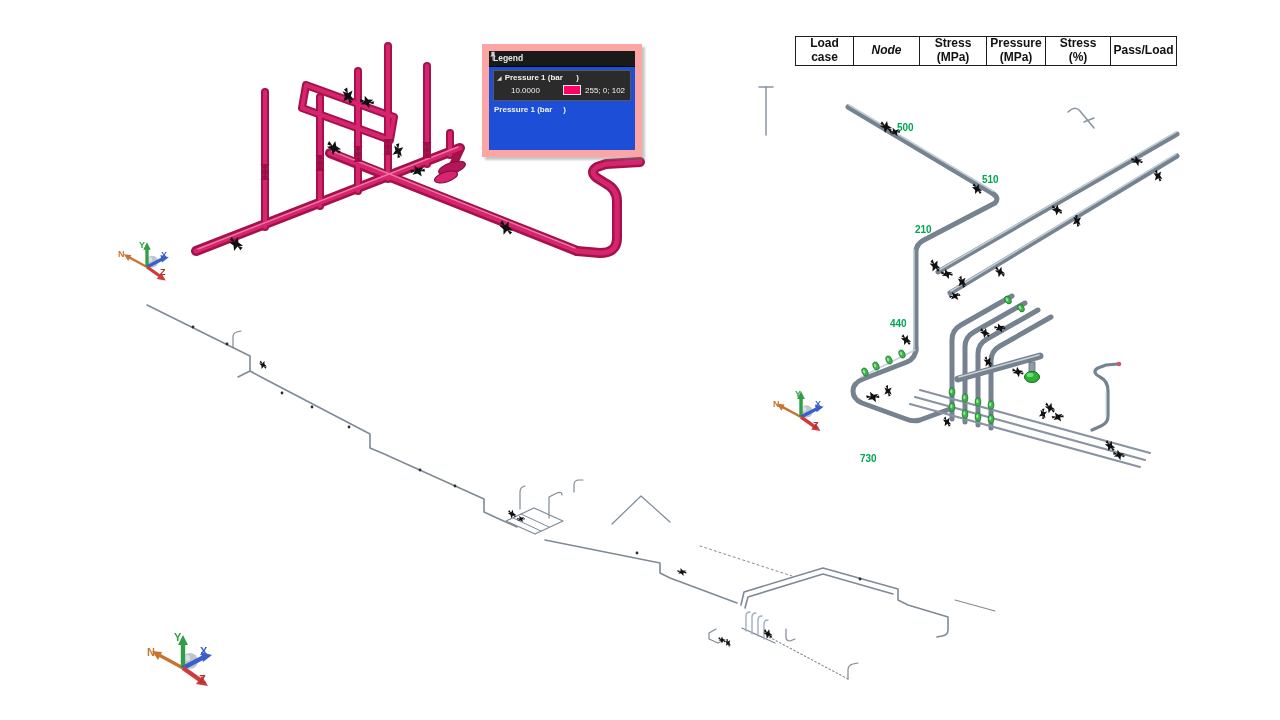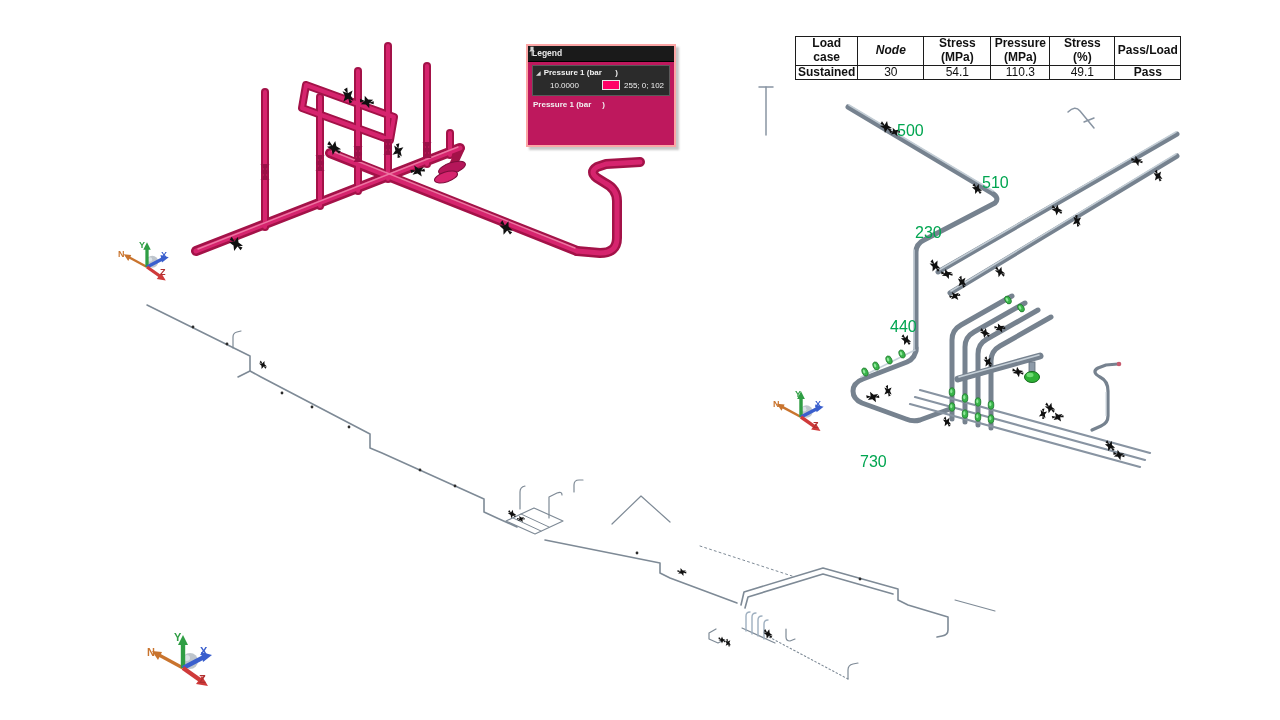--- a/index.html
+++ b/index.html
@@ -1,21 +1,21 @@
 <!DOCTYPE html>
 <html style="--green: #00A550;"><head>
 <meta charset="utf-8">
 <style>
   html,body{margin:0;padding:0;background:#e9e9e9;}
   .canvas{position:relative;width:1280px;height:720px;background:#ffffff;overflow:hidden;
           font-family:"Liberation Sans","DejaVu Sans",sans-serif;}
   svg{position:absolute;left:0;top:0;}
   
-  .legend{position:absolute;left:482px;top:44px;width:146px;height:99px;background:#be185d;
-          border:2px solid #fca5a5;box-shadow:3px 3px 2px rgba(130,130,130,.45);color:#fff;margin-left:44px;}
+  .legend{position:absolute;left:482px;top:44px;width:146px;height:99px;background:#1d4ed8;
+          border:7px solid #fca5a5;box-shadow:3px 3px 2px rgba(130,130,130,.45);color:#fff;}
   .legend-header{display:flex;justify-content:space-between;align-items:center;
                  background:#1a1a1a;border-bottom:1px solid #000;padding:1px 4px 2px;height:12px;}
   .legend-title{font-size:8.5px;font-weight:bold;color:#e8e8e8;}
   .legend-tree{margin:3px 4px 2px;border:1px solid #5a5a5a;background:#2b2b2b;padding:2px 3px 5px;}
   .tree-row{display:flex;align-items:center;gap:3px;font-size:8px;font-weight:bold;color:#f2f2f2;}
   .expander{font-size:6px;color:#d8d8d8;line-height:1;}
   .value-row{display:flex;align-items:center;margin:3px 0 0 14px;font-size:8px;color:#f0f0f0;}
   .value-num{width:44px;}
   .swatch{width:16px;height:8px;border:1px solid #e6e6e6;margin:0 4px 0 8px;}
   .legend-help{margin:4px 5px 0;}
@@ -25,21 +25,21 @@
   
   .rtable{position:absolute;left:795px;top:36px;border-collapse:collapse;background:#fff;
           font-size:12px;color:#111;}
   .rtable td{border:1px solid #1c1c1c;text-align:center;vertical-align:middle;padding:0 2px;line-height:1.15;}
   .rtable tr.hdr td{font-weight:bold;height:21px;}
   .rtable tr.data td{height:10px;}
   .c0{width:53px;} .c1{width:61px;font-style:italic;} .c2{width:62px;} .c3{width:54px;} .c4{width:60px;} .c5{width:61px;}
   td.bold{font-weight:bold;}
   tr.exp td.green{color:var(--green,#00A550);}
   
-  .nl{position:absolute;font-size:16px;font-weight:normal;color:var(--green,#00A550);}
+  .nl{position:absolute;font-size:10px;font-weight:bold;color:var(--green,#00A550);}
   .axl{position:absolute;font-weight:bold;}
   .axl.sm{font-size:9px;} .axl.lg{font-size:11px;}
   .ax-n{color:#c9742e;} .ax-y{color:#2f9e44;} .ax-x{color:#3a5fcd;} .ax-z{color:#b03030;}
 </style>
 </head>
 <body>
 
 <div class="canvas">
 
 <svg width="1280" height="720" viewBox="0 0 1280 720">
@@ -309,34 +309,26 @@
 <table class="rtable">
   <tbody>
         <tr class="hdr">
     <td class="c0"><span>Load case</span></td>
     <td class="c1"><span>Node</span></td>
     <td class="c2"><span>Stress (MPa)</span></td>
     <td class="c3"><span>Pressure</span><br><span>(MPa)</span></td>
     <td class="c4"><span>Stress</span><br><span>(%)</span></td>
     <td class="c5"><span>Pass/Load</span></td>
   </tr>
-  <tr class="data">
-    <td class="bold">Sustained</td>
-    <td>30</td>
-    <td>54.1</td>
-    <td>110.3</td>
-    <td>49.1</td>
-    <td class="bold">Pass</td>
-  </tr>
 </tbody>
     </table>
 
 <div class="nl" style="left:897px;top:122px;">500</div>
 <div class="nl" style="left:982px;top:174px;text-align:center;">510</div>
-<div class="nl" style="left:915px;top:224px;">230</div>
+<div class="nl" style="left:915px;top:224px;">210</div>
 <div class="nl" style="left:890px;top:318px;">440</div>
 <div class="nl" style="left:860px;top:409px;margin-top:44px;">730</div>
 
 <div class="axl sm ax-n" style="left:118px;top:249px;">N</div>
 <div class="axl sm ax-y" style="left:139px;top:240px;">Y</div>
 <div class="axl sm ax-x" style="left:161px;top:250px;">X</div>
 <div class="axl sm ax-z" style="left:160px;top:267px;">Z</div>
 
 <div class="axl sm ax-n" style="left:773px;top:399px;">N</div>
 <div class="axl sm ax-y" style="left:795px;top:389px;">Y</div>

